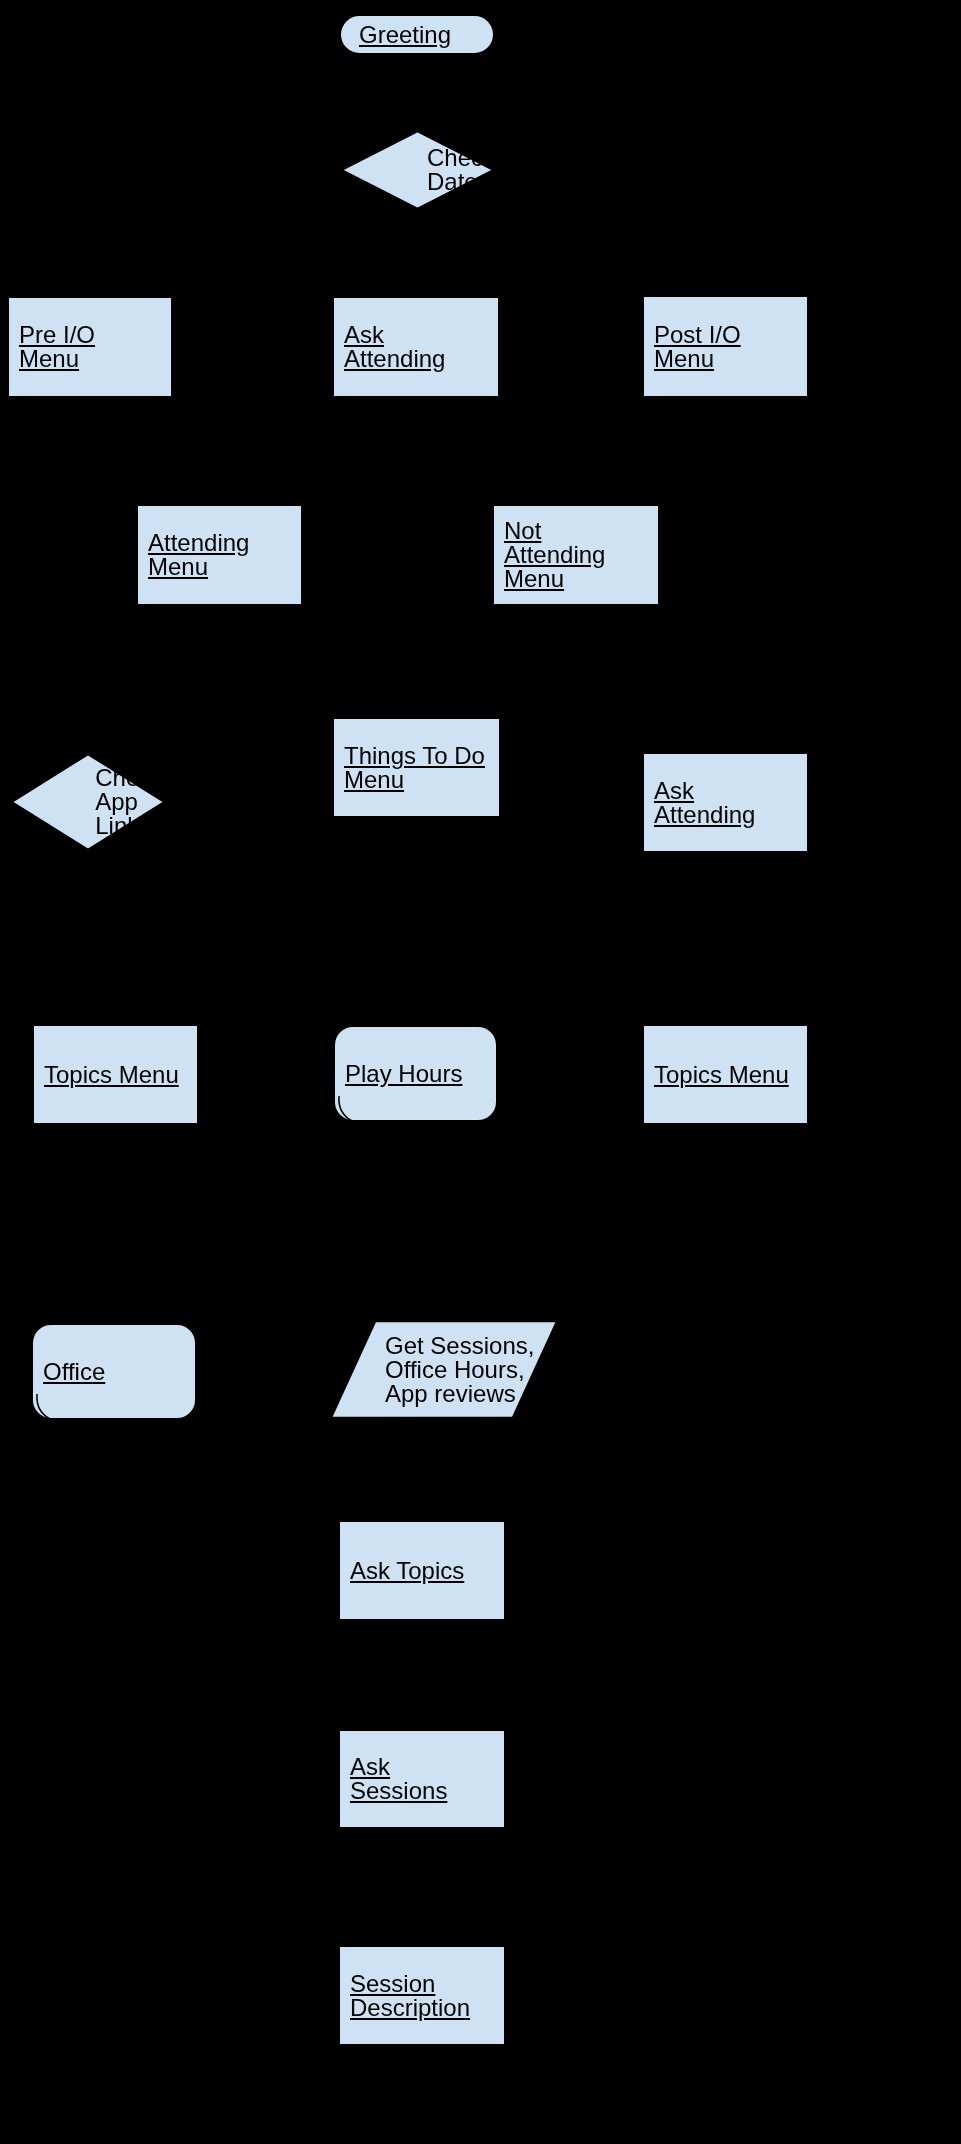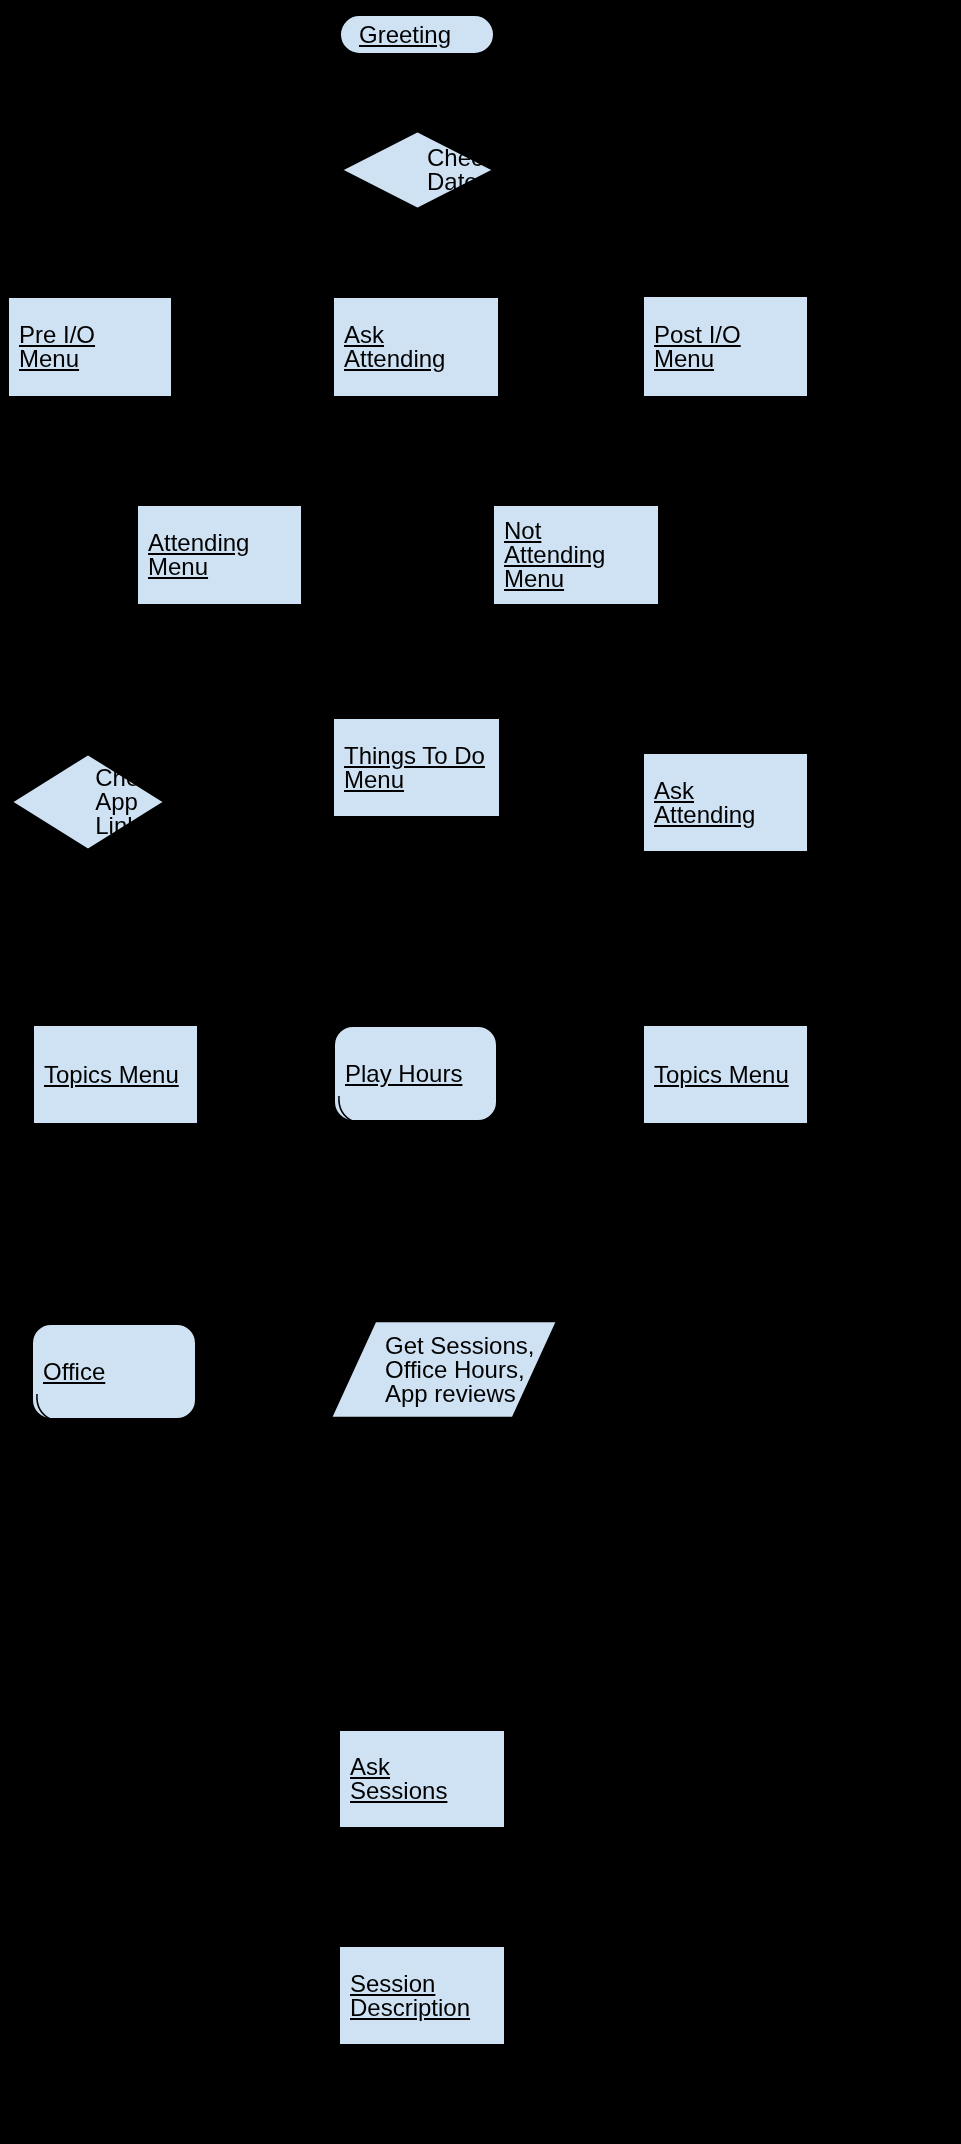--- a/index.html
+++ b/index.html
@@ -159,20 +159,23 @@
     <svg class="shape-svg" viewBox="0 0 228 99" preserveAspectRatio="none">
       <polygon points="45.5,1.5 226.5,1.5 182.5,97.5 1.5,97.5"></polygon>
     </svg>
     <div class="overlay-label para-label">
       <span>Get Sessions,
 Office Hours,
 App reviews</span>
     </div>
   </div>
 
+  <div class="node rect" style="left:339px; top:1521px; width:166px; height:99px;">
+    <span>Ask Topics</span>
+  </div>
 
   <div class="node rect" style="left:339px; top:1730px; width:166px; height:98px;">
     <span>Ask Sessions</span>
   </div>
 
   <div class="node rect" style="left:339px; top:1946px; width:166px; height:99px;">
     <span>Session
 Description</span>
   </div>
 

